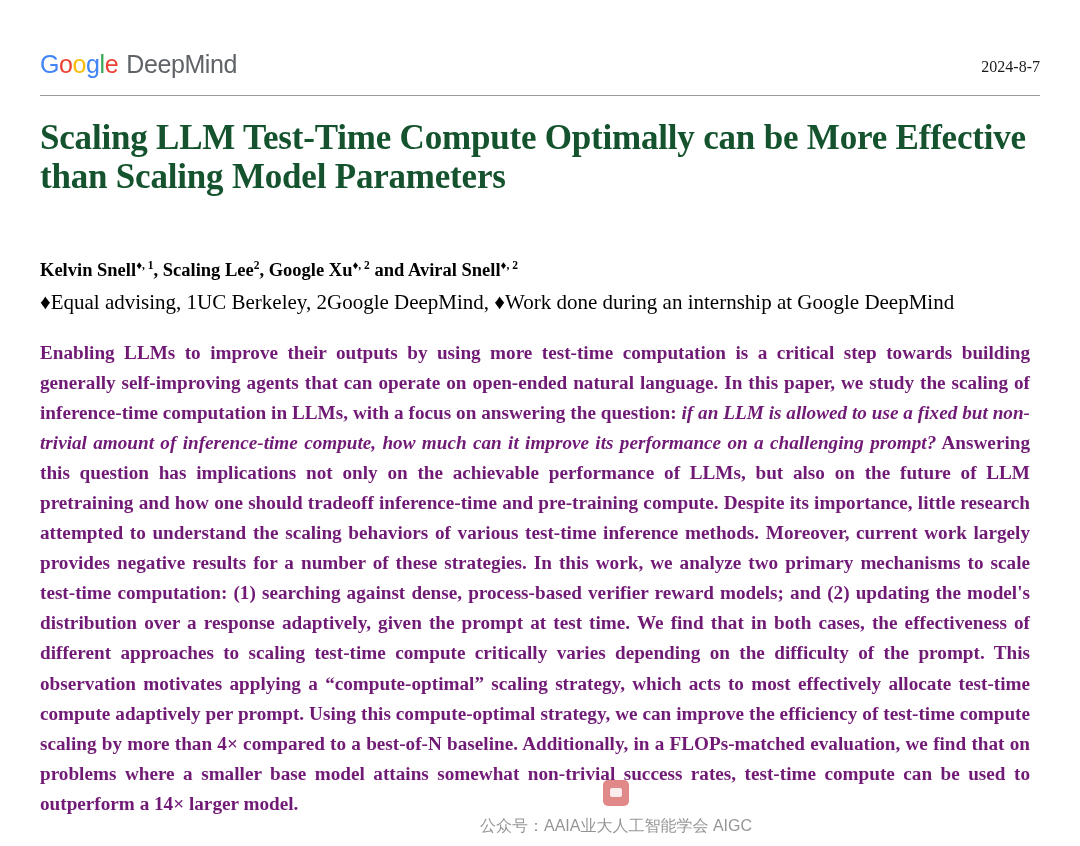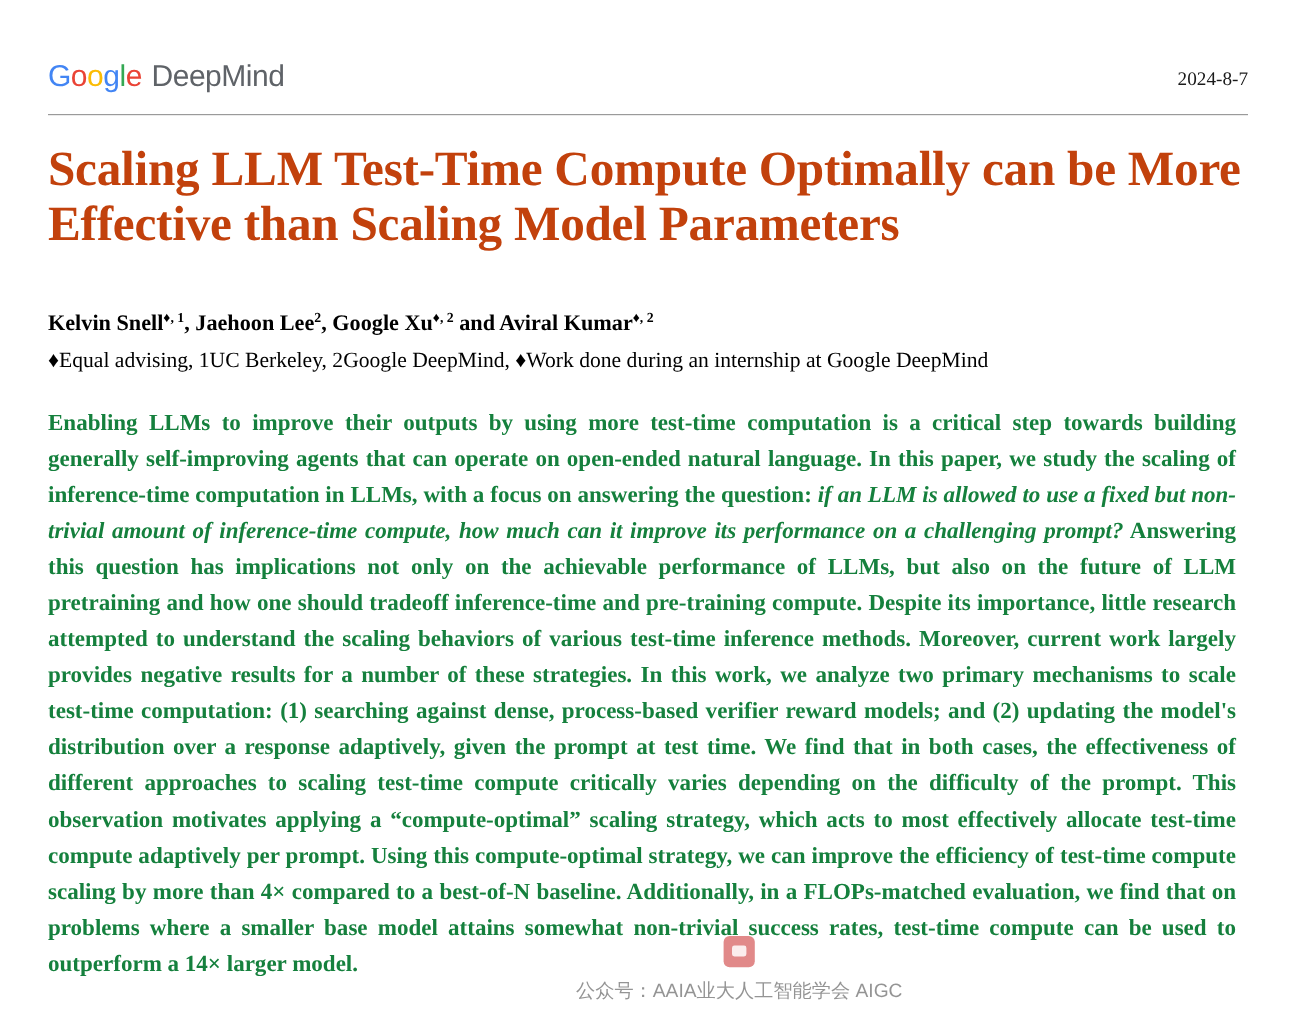--- a/index.html
+++ b/index.html
@@ -65,61 +65,61 @@
     height: 1px;
     background: #9a9a9a;
   }
 
   
   .title {
     position: absolute;
     left: 40px;
     top: 118px;
     width: 1010px;
-    font-size: 41px;
+    font-size: 35px;
     font-weight: bold;
     line-height: 1.12;
     letter-spacing: -0.2px;
-    color: #c2410c;
+    color: #14532d;
   }
 
   
   .authors {
     position: absolute;
     left: 40px;
     top: 258px;
     width: 1000px;
     font-size: 18.5px;
     font-weight: bold;
     color: #000;
     line-height: 1.3;
   }
   .authors sup { font-weight: bold; font-size: 11.5px; }
 
   .affiliations {
     position: absolute;
     left: 40px;
     top: 288px;
     width: 1000px;
-    font-size: 18px;
+    font-size: 21px;
     color: #000;
     line-height: 1.35;
   }
 
   
   .abstract {
     position: absolute;
     left: 40px;
     top: 338px;
     width: 990px;
     font-size: 19.2px;
     font-weight: bold;
     line-height: 1.565;
     text-align: justify;
-    color: #15803d;
+    color: #701a75;
   }
   .abstract i { font-style: italic; }
 
   
   .watermark {
     position: absolute;
     left: 480px;
     top: 780px;
     display: flex;
     align-items: center;
@@ -159,23 +159,23 @@
       <span class="g1">G</span><span class="g2">o</span><span class="g3">o</span><span class="g4">g</span><span class="g5">l</span><span class="g6">e</span><span class="dm">DeepMind</span>
     </div>
     <div class="header-date">2024-8-7</div>
   </div>
   <div class="header-rule"></div>
 
   <div class="title">Scaling LLM Test-Time Compute Optimally can be More Effective than Scaling Model Parameters</div>
 
   <div class="authors">
     <span>Kelvin Snell</span><sup>♦, 1</sup>,
-    <span>Jaehoon Lee</span><sup>2</sup>,
+    <span>Scaling Lee</span><sup>2</sup>,
     <span>Google Xu</span><sup>♦, 2</sup>
-    and <span>Aviral Kumar</span><sup>♦, 2</sup>
+    and <span>Aviral Snell</span><sup>♦, 2</sup>
   </div>
 
   <div class="affiliations">♦Equal advising, 1UC Berkeley, 2Google DeepMind, ♦Work done during an internship at Google DeepMind</div>
 
   <div class="abstract">
     <span>Enabling LLMs to improve their outputs by using more test-time computation is a critical step towards building generally self-improving agents that can operate on open-ended natural language. In this paper, we study the scaling of inference-time computation in LLMs, with a focus on answering the question: </span><i>if an LLM is allowed to use a fixed but non-trivial amount of inference-time compute, how much can it improve its performance on a challenging prompt?</i><span> Answering this question has implications not only on the achievable performance of LLMs, but also on the future of LLM pretraining and how one should tradeoff inference-time and pre-training compute. Despite its importance, little research attempted to understand the scaling behaviors of various test-time inference methods. Moreover, current work largely provides negative results for a number of these strategies. In this work, we analyze two primary mechanisms to scale test-time computation: (1) searching against dense, process-based verifier reward models; and (2) updating the model's distribution over a response adaptively, given the prompt at test time. We find that in both cases, the effectiveness of different approaches to scaling test-time compute critically varies depending on the difficulty of the prompt. This observation motivates applying a “compute-optimal” scaling strategy, which acts to most effectively allocate test-time compute adaptively per prompt. Using this compute-optimal strategy, we can improve the efficiency of test-time compute scaling by more than 4× compared to a best-of-N baseline. Additionally, in a FLOPs-matched evaluation, we find that on problems where a smaller base model attains somewhat non-trivial success rates, test-time compute can be used to outperform a 14× larger model.</span>
   </div>
 
   <div class="watermark">
     <span class="wm-badge"></span>

